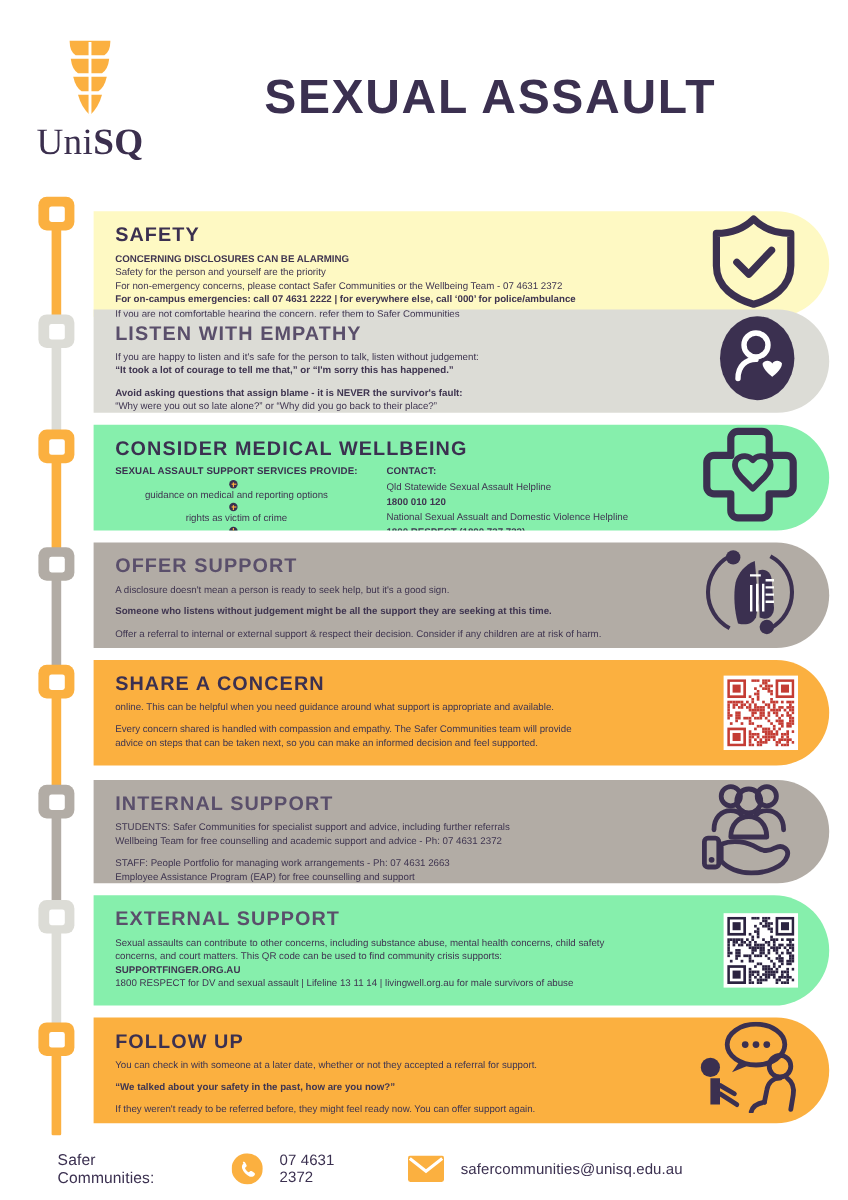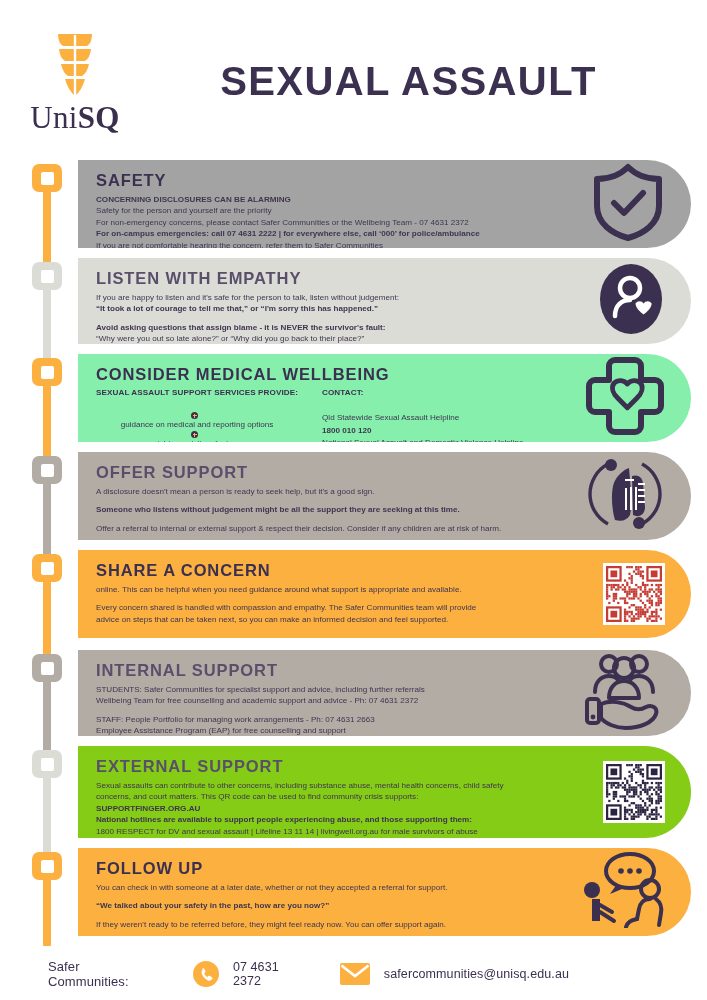--- a/index.html
+++ b/index.html
@@ -125,21 +125,21 @@
     right: 26px;
     top: 50%;
     transform: translateY(-50%);
     z-index: 1;
   }
 
   
   .cols { display: flex; gap: 24px; margin-top: 3px; }
   .col-head {
     font-size: 8.1px; font-weight: bold; color: #3b3050;
-    letter-spacing: .1px; margin-bottom: 15px;
+    letter-spacing: .1px; margin-bottom: 3px;
   }
   ul.bullets { list-style: none; }
   ul.bullets li {
     display: flex; align-items: center;
     font-size: 8.1px; color: #3f3550;
     line-height: 1.52;
     flex-direction: column;
   }
   .plus-dot {
     width: 7px; height: 7px;
@@ -233,21 +233,21 @@
         <div class="tl-stem" style="height:100px;background:#DCDCD6;"></div>
         <div class="tl-box" style="background:#DCDCD6;"></div>
       </div>
       <div class="tl-seg" style="top:692px;">
         <div class="tl-stem" style="height:68px;background:#FBB040;"></div>
         <div class="tl-box" style="background:#FBB040;"></div>
       </div>
     </div>
 
   <div id="cards">
-      <div class="card" style="top:160px;height:88px;background:#a3a3a3;">
+      <div class="card" style="top:176px;height:88px;background:#fef9c3;">
         <div class="card-inner" style="max-width:470px;">
           <h2>SAFETY</h2>
           <p class="b ">CONCERNING DISCLOSURES CAN BE ALARMING</p>
           <p class="">Safety for the person and yourself are the priority</p>
           <p class="">For non-emergency concerns, please contact Safer Communities or the Wellbeing Team - 07 4631 2372</p>
           <p class="b ">For on-campus emergencies: call 07 4631 2222  |  for everywhere else, call ‘000’ for police/ambulance</p>
           <p class="">If you are not comfortable hearing the concern, refer them to Safer Communities</p>
         </div>
         <div class="card-icon"><svg width="74" height="80" viewBox="0 0 74 80">
             <path d="M37 5 C48 16 62 17 68 17 V44 C68 62 52 72 37 76 C22 72 6 62 6 44 V17 C12 17 26 16 37 5 Z" fill="none" stroke="#3B3050" stroke-width="6" stroke-linejoin="round"></path>
@@ -579,27 +579,26 @@
             <circle cx="56" cy="12" r="8" fill="none" stroke="#3B3050" stroke-width="4"></circle>
             <circle cx="41" cy="16" r="10" fill="none" stroke="#3B3050" stroke-width="4"></circle>
             <path d="M12 40 c0 -10 6 -16 14 -16 c4 0 7 1 9 4" fill="none" stroke="#3B3050" stroke-width="4" stroke-linecap="round"></path>
             <path d="M70 40 c0 -10 -6 -16 -14 -16 c-4 0 -7 1 -9 4" fill="none" stroke="#3B3050" stroke-width="4" stroke-linecap="round"></path>
             <path d="M26 46 c0 -11 7 -17 15 -17 c8 0 15 6 15 17 z" fill="none" stroke="#3B3050" stroke-width="4" stroke-linejoin="round"></path>
             <rect x="4" y="47" width="12" height="24" rx="3" fill="none" stroke="#3B3050" stroke-width="4"></rect>
             <circle cx="10" cy="65" r="2.4" fill="#3B3050"></circle>
             <path d="M18 52 c10 -4 22 -2 30 3 c5 3 10 3 15 0 c6 -3 12 1 10 7 c-3 9 -17 14 -30 14 c-10 0 -20 -4 -25 -10 z" fill="none" stroke="#3B3050" stroke-width="4" stroke-linejoin="round"></path>
           </svg></div>
       </div>
-      <div class="card grey" style="top:746px;height:92px;background:#84cc16;">
+      <div class="card grey" style="top:746px;height:92px;background:#86efac;">
         <div class="card-inner" style="max-width:470px;">
           <h2>EXTERNAL SUPPORT</h2>
           <p class="">Sexual assaults can contribute to other concerns, including substance abuse, mental health concerns, child safety</p>
           <p class="">concerns, and court matters. This QR code can be used to find community crisis supports:</p>
           <p class="b ">SUPPORTFINGER.ORG.AU</p>
-          <p class="b ">National hotlines are available to support people experiencing abuse, and those supporting them:</p>
           <p class="">1800 RESPECT for DV and sexual assault   |   Lifeline 13 11 14   |   livingwell.org.au for male survivors of abuse</p>
         </div>
         <div class="card-icon">
           <div class="qr"><svg width="56" height="56" viewBox="0 0 25 25">
               <rect width="25" height="25" fill="#ffffff"></rect>
               <rect x="9" y="0" width="1" height="1" fill="#2B2340"></rect>
               <rect x="10" y="0" width="1" height="1" fill="#2B2340"></rect>
               <rect x="11" y="0" width="1" height="1" fill="#2B2340"></rect>
               <rect x="13" y="0" width="1" height="1" fill="#2B2340"></rect>
               <rect x="14" y="0" width="1" height="1" fill="#2B2340"></rect>

